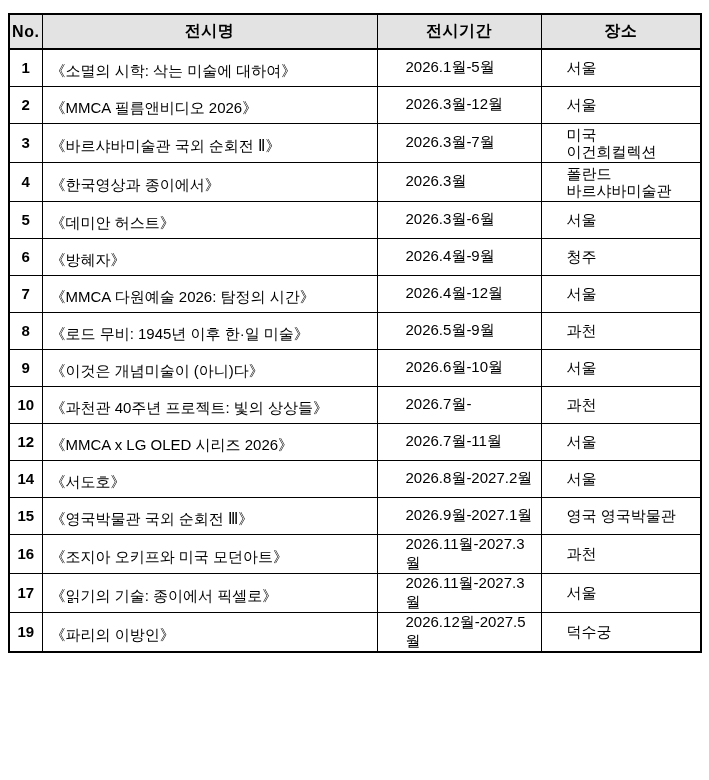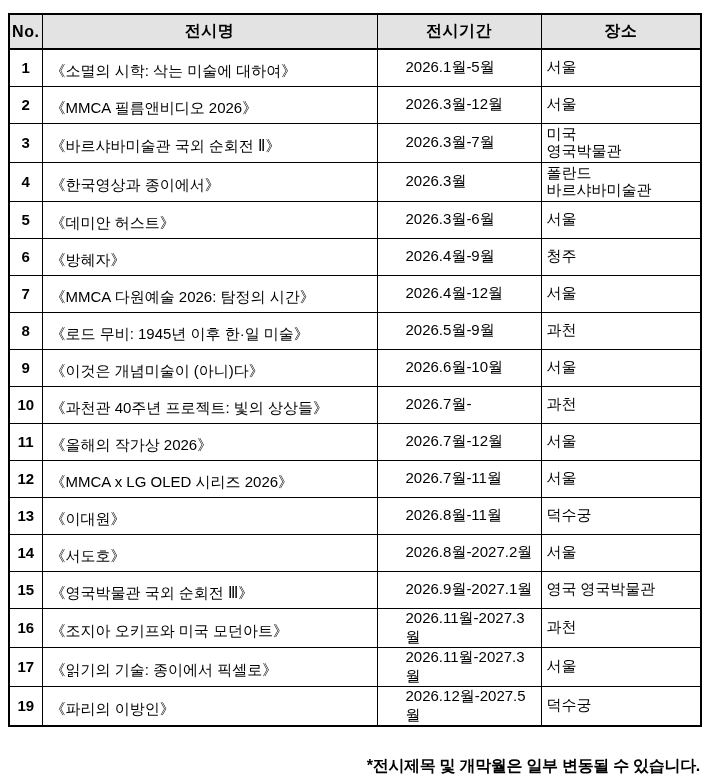--- a/index.html
+++ b/index.html
@@ -46,24 +46,23 @@
   }
   td.c-no {
     text-align: center;
     font-weight: bold;
     font-size: 15px;
     padding: 0;
   }
   td.c-title { padding: 8px 4px 0 8px; }
   td.c-period { padding: 0 4px 0 28px; }
   td.c-location {
-    padding: 2px 4px 2px 5px;
+    padding: 2px 4px 2px 25px;
     white-space: pre-line;
     line-height: 17px;
-    font-family: Liberation Serif, serif;
   }
   .footnote {
     position: absolute;
     top: 756px;
     right: 9px;
     font-size: 16px;
     font-weight: bold;
     letter-spacing: -0.3px;
     white-space: nowrap;
   }
@@ -101,21 +100,21 @@
       <td class="c-title">《MMCA 필름앤비디오 2026》</td>
       <td class="c-period">2026.3월-12월</td>
       <td class="c-location">서울</td>
     </tr>
 
     <tr>
       <td class="c-no">3</td>
       <td class="c-title">《바르샤바미술관 국외 순회전 Ⅱ》</td>
       <td class="c-period">2026.3월-7월</td>
       <td class="c-location">미국
-영국박물관</td>
+이건희컬렉션</td>
     </tr>
 
     <tr>
       <td class="c-no">4</td>
       <td class="c-title">《한국영상과 종이에서》</td>
       <td class="c-period">2026.3월</td>
       <td class="c-location">폴란드
 바르샤바미술관</td>
     </tr>
 
@@ -154,40 +153,28 @@
       <td class="c-location">서울</td>
     </tr>
 
     <tr>
       <td class="c-no">10</td>
       <td class="c-title">《과천관 40주년 프로젝트: 빛의 상상들》</td>
       <td class="c-period">2026.7월-</td>
       <td class="c-location">과천</td>
     </tr>
 
-    <tr>
-      <td class="c-no">11</td>
-      <td class="c-title">《올해의 작가상 2026》</td>
-      <td class="c-period">2026.7월-12월</td>
-      <td class="c-location">서울</td>
-    </tr>
 
     <tr>
       <td class="c-no">12</td>
       <td class="c-title">《MMCA x LG OLED 시리즈 2026》</td>
       <td class="c-period">2026.7월-11월</td>
       <td class="c-location">서울</td>
     </tr>
 
-    <tr>
-      <td class="c-no">13</td>
-      <td class="c-title">《이대원》</td>
-      <td class="c-period">2026.8월-11월</td>
-      <td class="c-location">덕수궁</td>
-    </tr>
 
     <tr>
       <td class="c-no">14</td>
       <td class="c-title">《서도호》</td>
       <td class="c-period">2026.8월-2027.2월</td>
       <td class="c-location">서울</td>
     </tr>
 
     <tr>
       <td class="c-no">15</td>
@@ -213,15 +200,14 @@
 
     <tr>
       <td class="c-no">19</td>
       <td class="c-title">《파리의 이방인》</td>
       <td class="c-period">2026.12월-2027.5월</td>
       <td class="c-location">덕수궁</td>
     </tr>
   </tbody>
   </table>
 
-  <div class="footnote">*전시제목 및 개막월은 일부 변동될 수 있습니다.</div>
 
 </div>
 
 </body></html>

